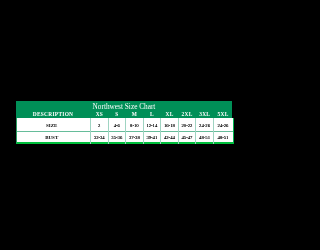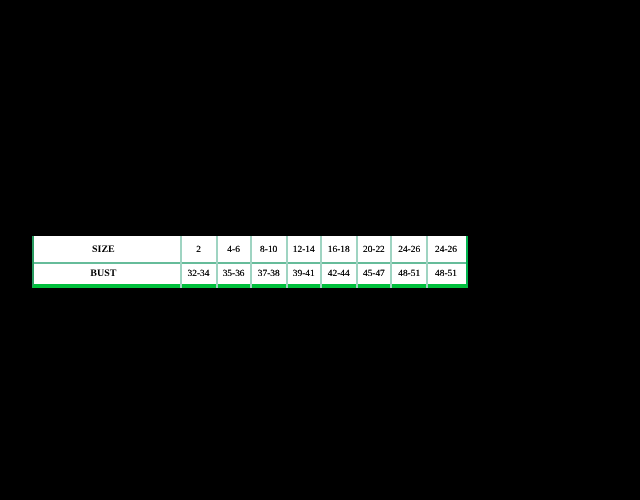--- a/index.html
+++ b/index.html
@@ -22,20 +22,34 @@
   .vsep{position:absolute;top:0;width:1px;height:26px;background:#9fd4c2;}
   .dcell{position:absolute;box-sizing:border-box;text-align:center;font-size:4.7px;color:#000;
          line-height:6px;text-shadow:0 0 .22px rgba(0,0,0,.85);
          transform:translateZ(0);}
   .dcell.rowlabel{font-weight:bold;font-size:5.0px;color:#000;text-shadow:none;}
 </style>
 </head>
 <body>
 
 <div class="chart">
+  <div class="title-bar">
+    <div class="title-txt">Northwest Size Chart</div>
+    <div class="hdr-row" id="hdr">
+        <div class="hcell" style="left: 0.5px; width: 74px; box-sizing: border-box; padding-right: 1.2px;">DESCRIPTION</div>
+        <div class="hcell" style="left: 74.5px; width: 17.5px;">XS</div>
+        <div class="hcell" style="left: 92px; width: 17.6px;">S</div>
+        <div class="hcell" style="left: 109.6px; width: 17.5px;">M</div>
+        <div class="hcell" style="left: 127.1px; width: 17.5px;">L</div>
+        <div class="hcell" style="left: 144.6px; width: 17.6px;">XL</div>
+        <div class="hcell" style="left: 162.2px; width: 17.5px;">2XL</div>
+        <div class="hcell" style="left: 179.7px; width: 17.8px;">3XL</div>
+        <div class="hcell" style="left: 197.5px; width: 19px;">5XL</div>
+      </div>
+  </div>
   <div class="body-area" id="body">
     <div class="rowsep"></div>
   <div class="vsep" style="left: 73px;"></div>
       <div class="vsep" style="left: 90.5px;"></div>
       <div class="vsep" style="left: 108.1px;"></div>
       <div class="vsep" style="left: 125.6px;"></div>
       <div class="vsep" style="left: 143.1px;"></div>
       <div class="vsep" style="left: 160.7px;"></div>
       <div class="vsep" style="left: 178.2px;"></div>
       <div class="vsep" style="left: 196px;"></div>

